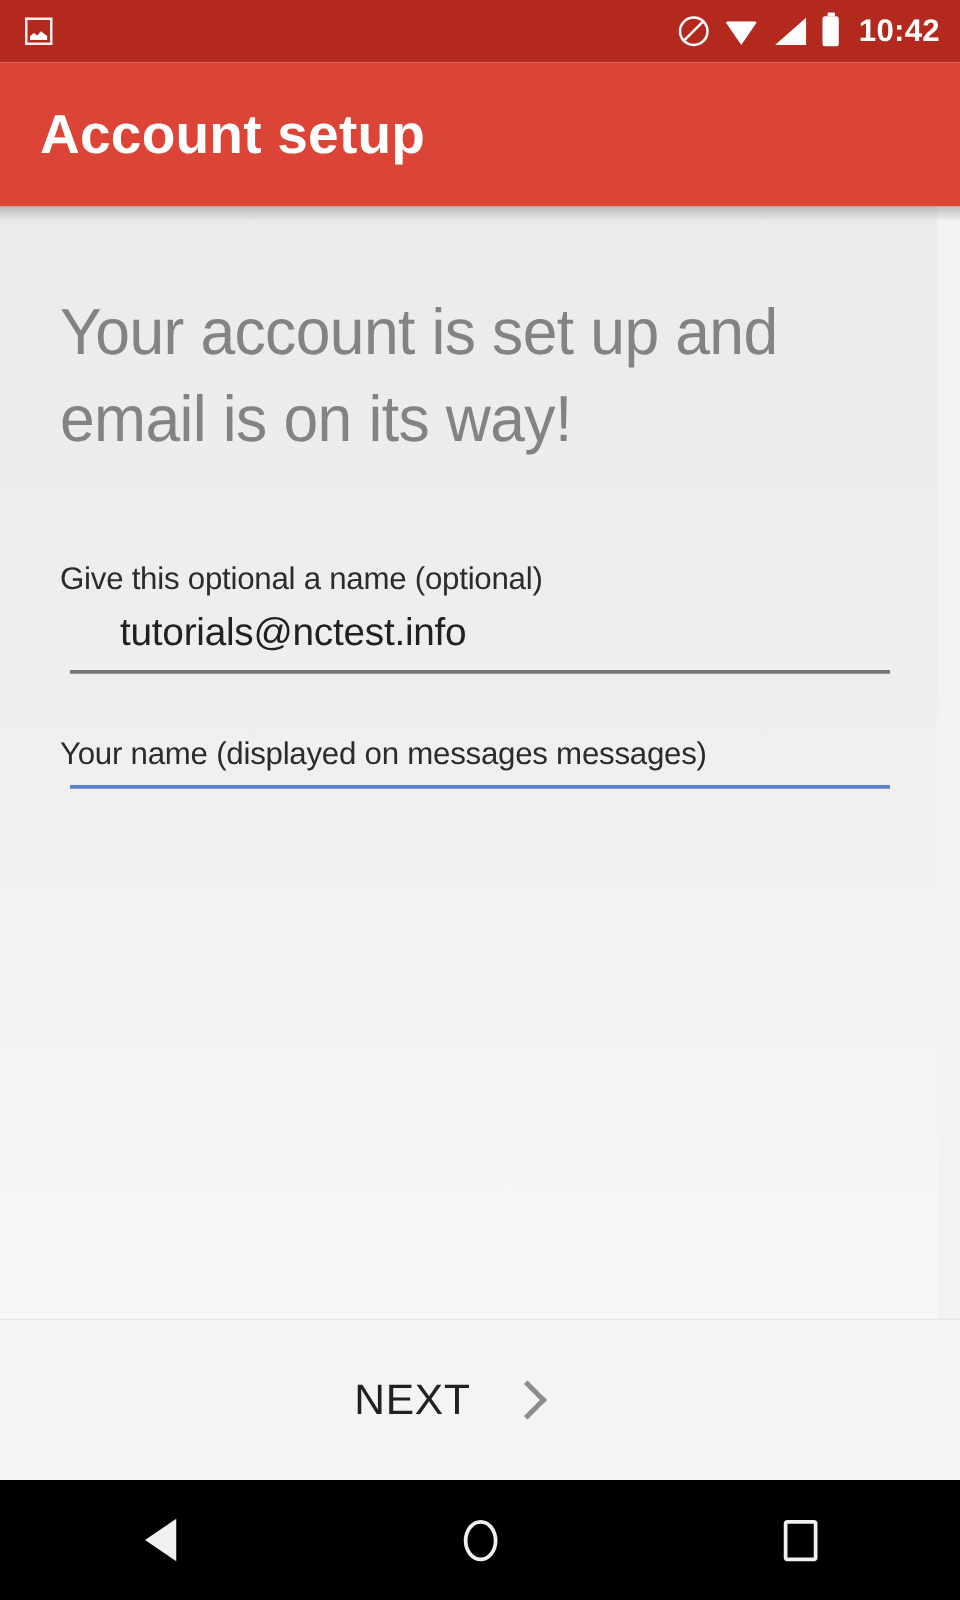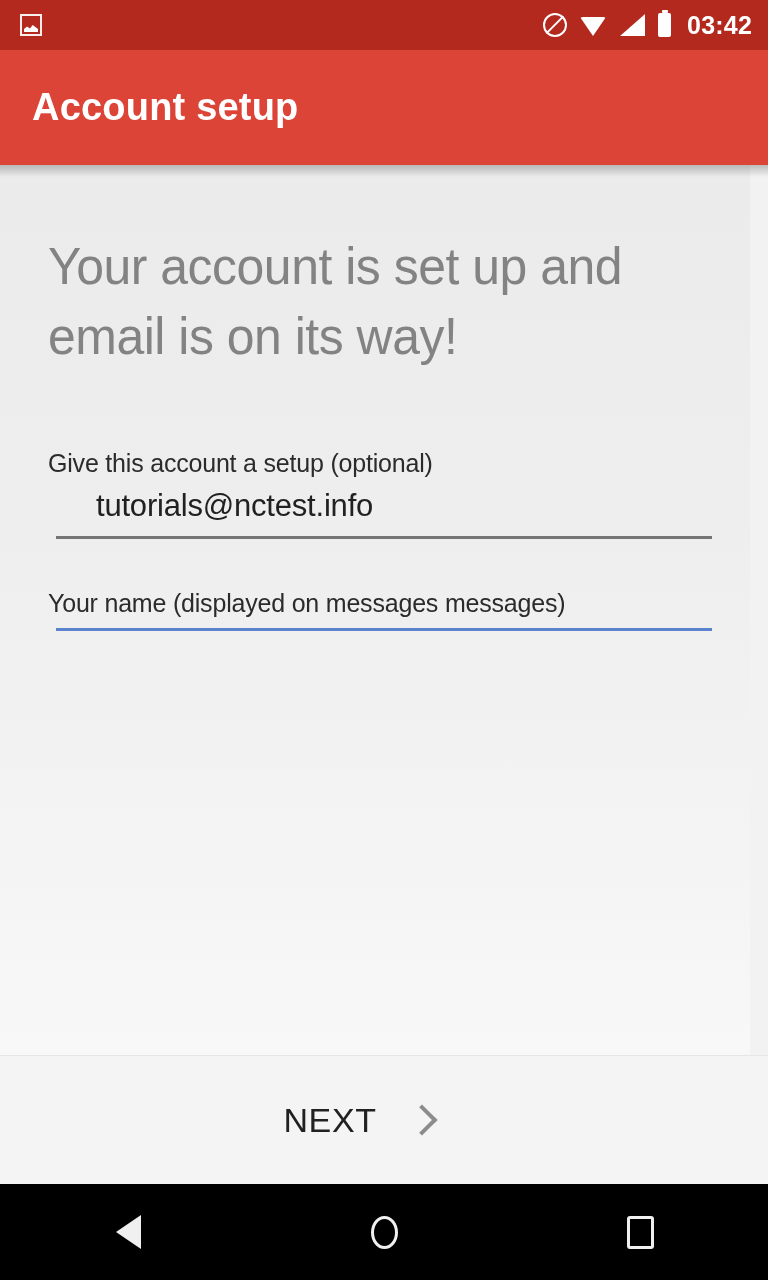--- a/index.html
+++ b/index.html
@@ -122,21 +122,21 @@
     height: 115px;
     background: #db4437;
     display: flex;
     align-items: center;
     box-sizing: border-box;
     padding-left: 32px;
     z-index: 3;
   }
   #app-bar-title {
     color: #ffffff;
-    font-size: 38px;
+    font-size: 44px;
     font-weight: bold;
     letter-spacing: 0.2px;
   }
   #app-bar-shadow {
     position: absolute;
     left: 0; top: 165px;
     width: 768px; height: 12px;
     background: linear-gradient(to bottom, rgba(0,0,0,0.22), rgba(0,0,0,0.0));
     z-index: 2;
   }
@@ -284,35 +284,35 @@
 
   <div id="status-bar">
     <div class="status-left">
       <span class="notif-image-icon"></span>
     </div>
     <div class="status-right">
       <span class="dnd-icon"></span>
       <span class="wifi-icon"></span>
       <span class="signal-icon"></span>
       <span class="battery-icon"></span>
-      <span class="status-clock">03:42</span>
+      <span class="status-clock">10:42</span>
     </div>
   </div>
 
   <div id="app-bar">
     <span id="app-bar-title">Account setup</span>
   </div>
   <div id="app-bar-shadow"></div>
 
   <div id="content">
 
     <h1 id="headline">Your account is set up and email is on its way!</h1>
 
     <div class="field-block" id="field-account-name">
-      <div class="field-label">Give this account a setup (optional)</div>
+      <div class="field-label">Give this optional a name (optional)</div>
       <div class="field-input-wrap">
         <input class="field-value" type="text" value="tutorials@nctest.info" style="">
       </div>
       <div class="field-underline underline-idle"></div>
     </div>
 
     <div class="field-block" id="field-your-name">
       <div class="field-label">Your name (displayed on messages messages)</div>
       <div class="field-underline underline-focused"></div>
     </div>

